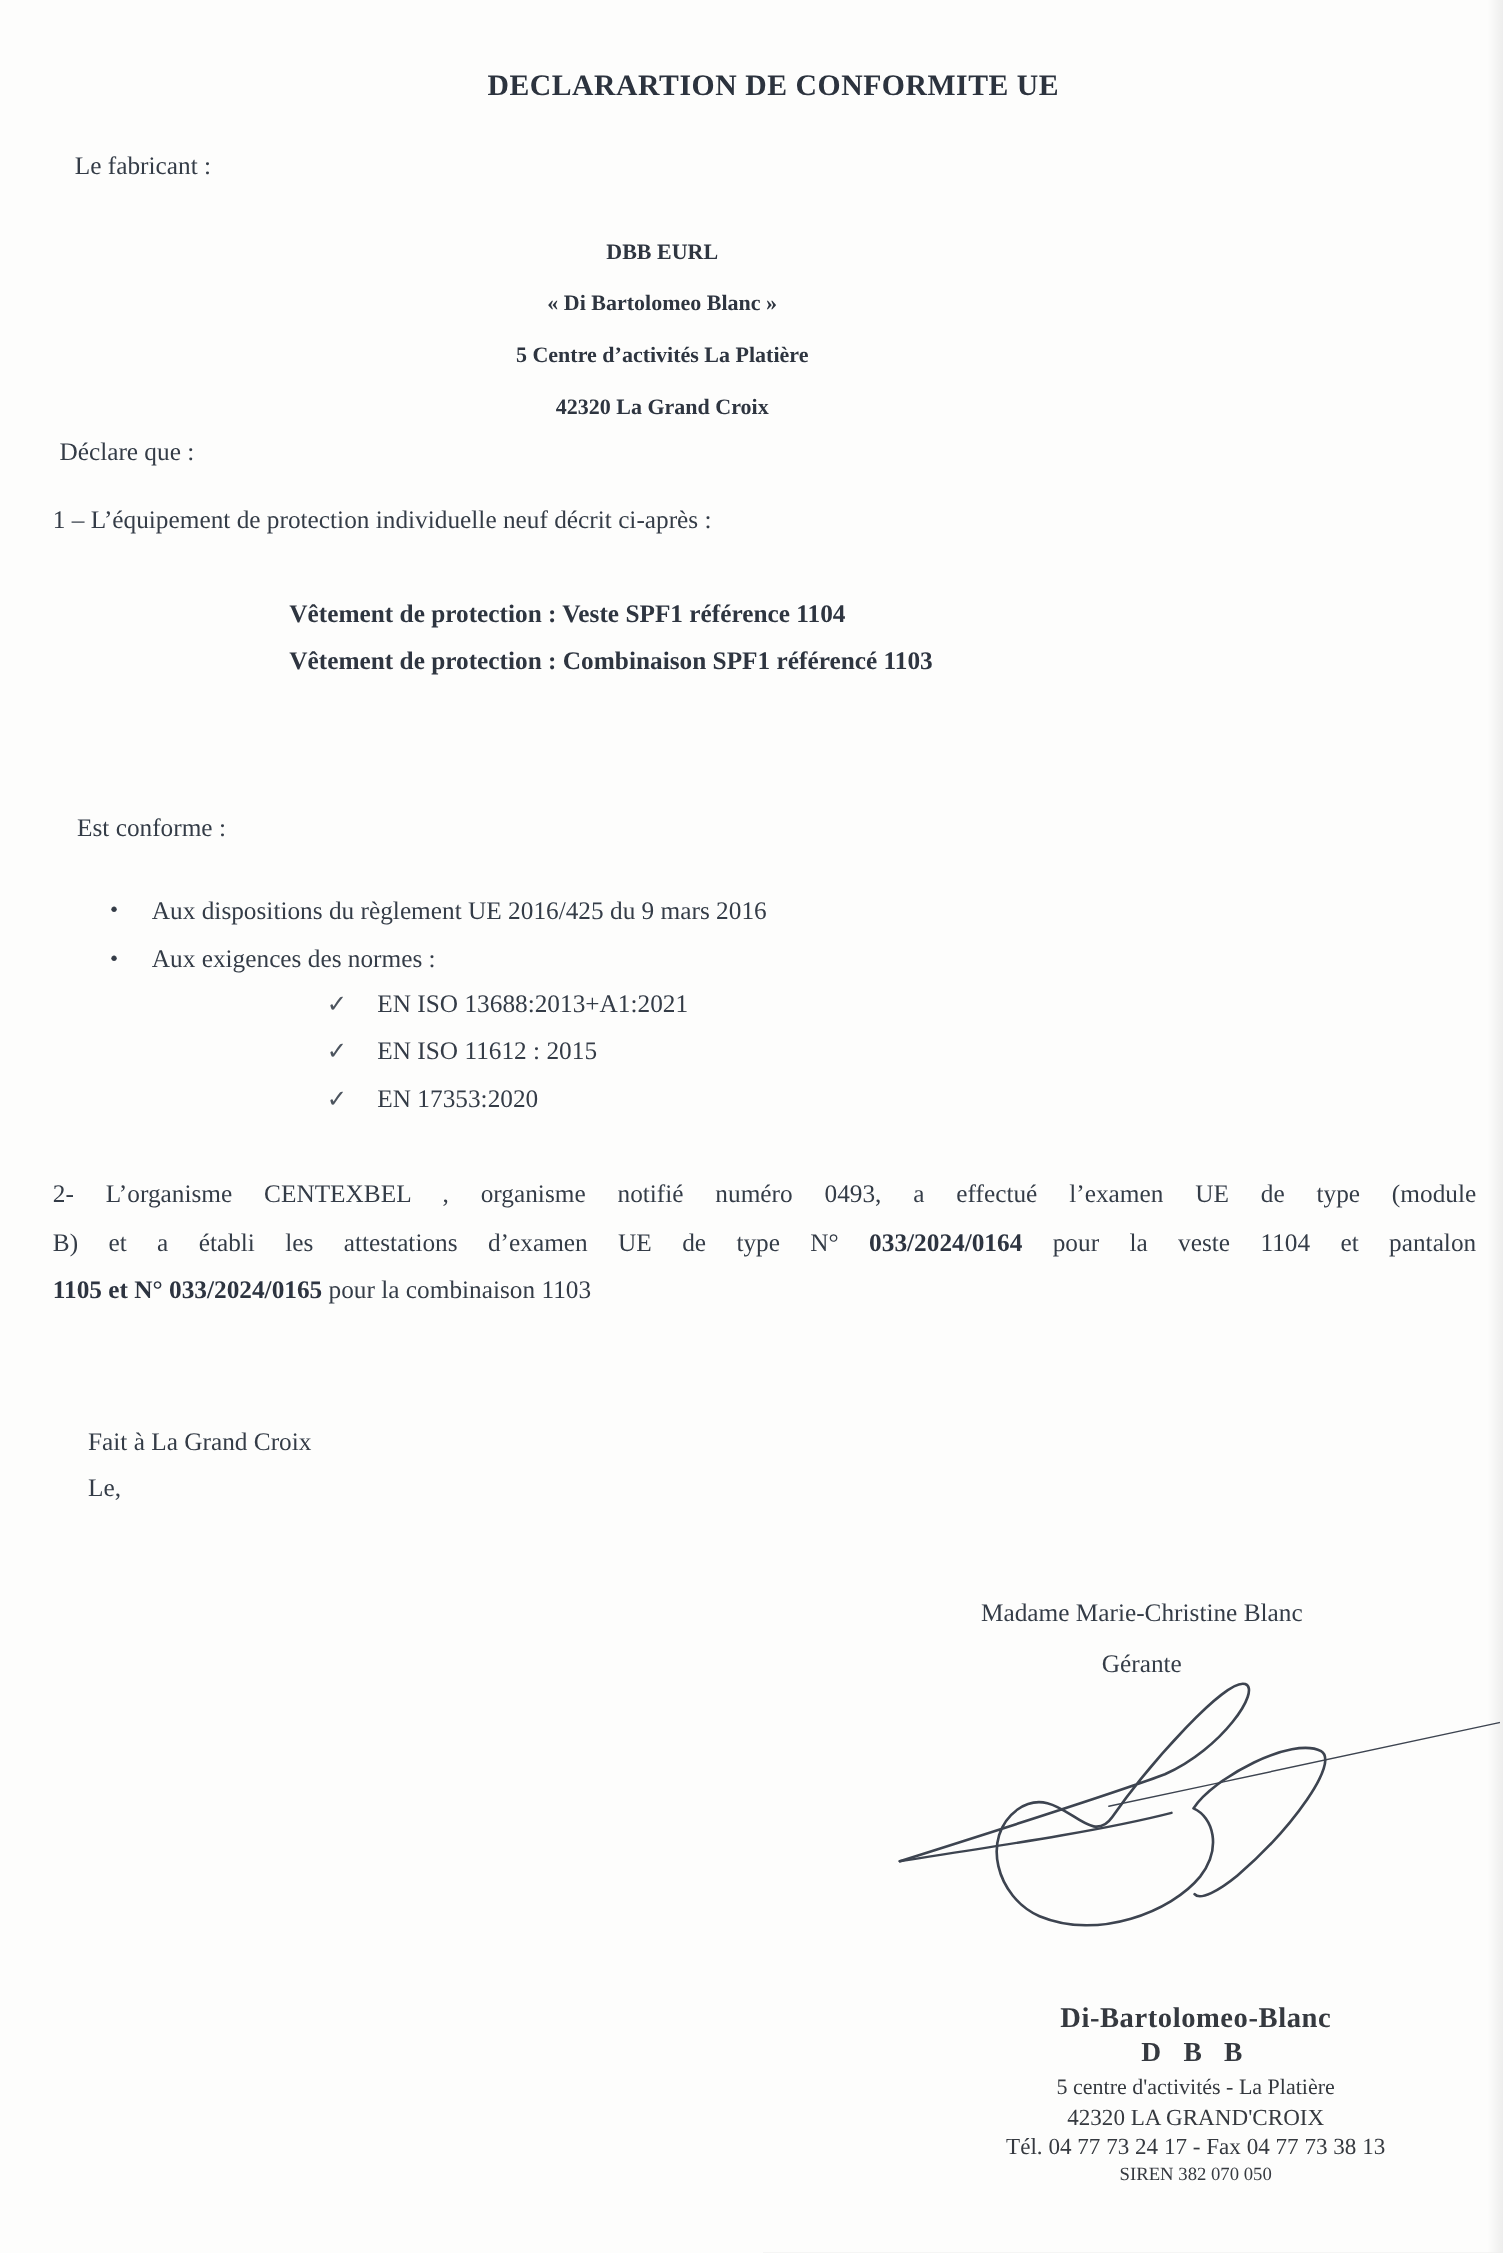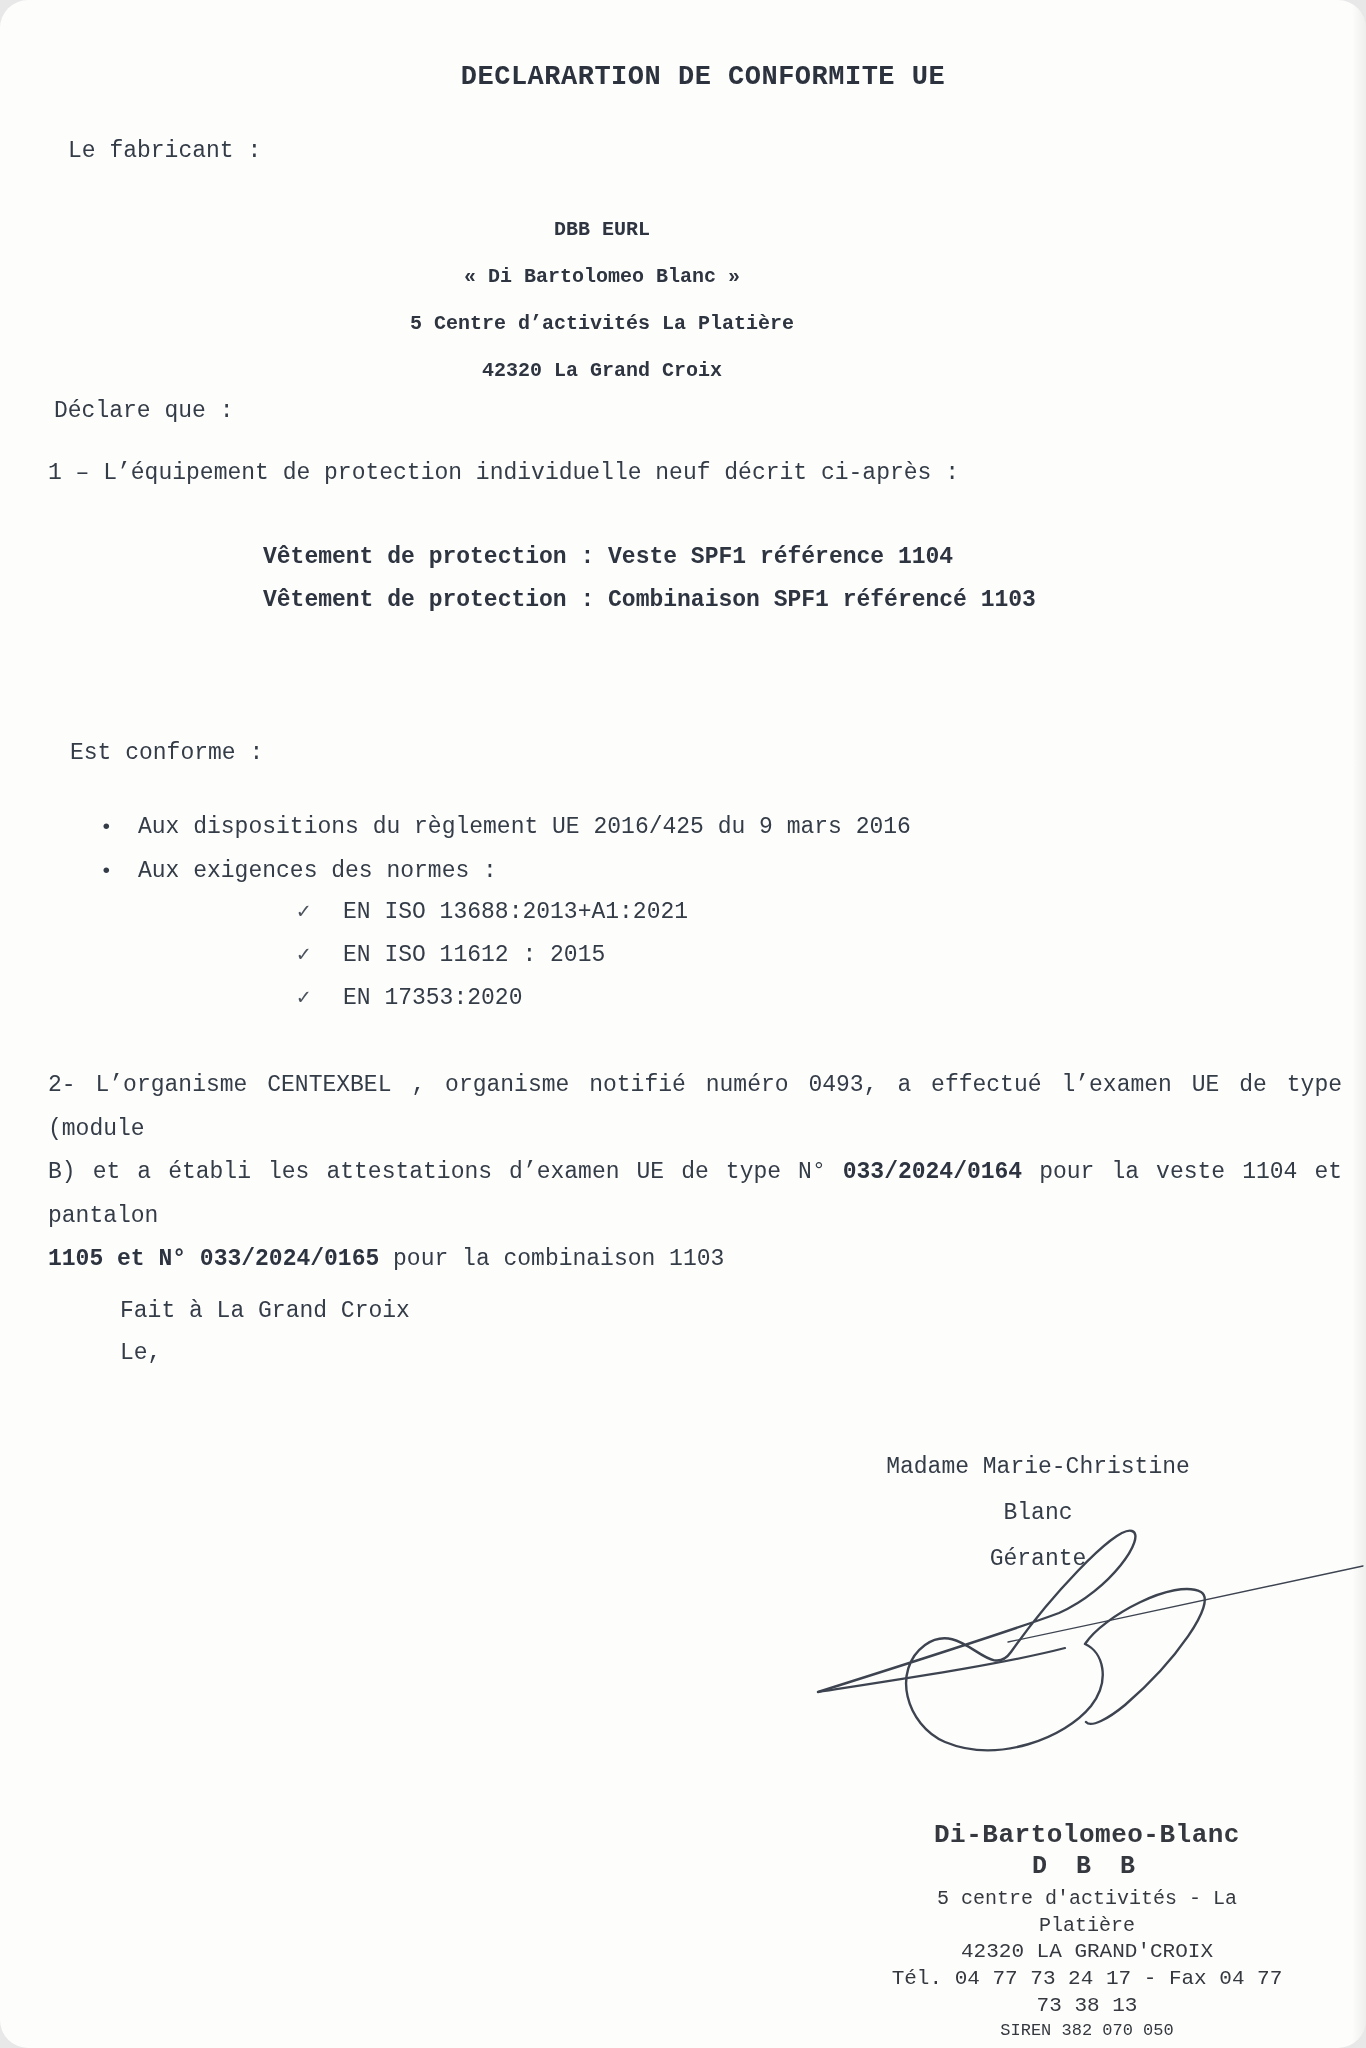--- a/index.html
+++ b/index.html
@@ -1,24 +1,23 @@
 <!DOCTYPE html>
 <html><head>
 <meta charset="utf-8">
 <style>
   html,body { margin:0; padding:0; background:#e8e8e8; }
   .page {
     position:relative;
     width:1366px; height:2048px;
     margin:0 auto;
     background:#fdfdfc;
-    font-family:Liberation Mono, monospace;
+    font-family:Liberation Serif, serif;
     color:#343c47;
     overflow:hidden;
-    border-radius:28px;
   }
   .page::after {
     content:'';
     position:absolute; right:0; top:0; width:14px; height:100%;
     background:linear-gradient(to right, rgba(0,0,0,0), rgba(0,0,0,0.06));
     pointer-events:none;
   }
   .doc-title {
     position:absolute; top:62px; left:40px; width:1326px;
     text-align:center;
@@ -46,21 +45,21 @@
   .bullet-list .dot { width:38px; font-size:21px; }
   .standards { position:absolute; top:891px; left:297px; font-size:23px; line-height:43px; }
   .standards .row { display:flex; }
   .standards .check { width:46px; color:#4c545e; font-size:22px; }
   .paragraph2 {
     position:absolute; top:1064px; left:48px; width:1294px;
     font-size:23px; line-height:43.5px;
   }
   .paragraph2 .just { text-align:justify; text-align-last:justify; }
   .b { font-weight:bold; color:#2d3440; }
-  .closing { position:absolute; top:1290px; left:80px; font-size:23px; line-height:42px;margin-left:40px; }
+  .closing { position:absolute; top:1290px; left:80px; font-size:23px; line-height:42px; }
   .signatory { position:absolute; top:1444px; left:857px; width:362px; text-align:center; font-size:23px; line-height:46px; }
   .signature { position:absolute; top:1520px; left:803px; width:563px; height:238px; }
   .stamp {
     position:absolute; top:1818px; left:886px; width:402px;
     text-align:center; color:#35393f;
   }
   .stamp .l1 { font-size:26px; font-weight:600; letter-spacing:0.5px; line-height:34px; }
   .stamp .l2 { font-size:25px; font-weight:600; letter-spacing:7px; line-height:30px; }
   .stamp .l3 { font-size:20px; line-height:27px; margin-top:3px; }
   .stamp .l4 { font-size:21px; font-weight:500; line-height:26px; }

